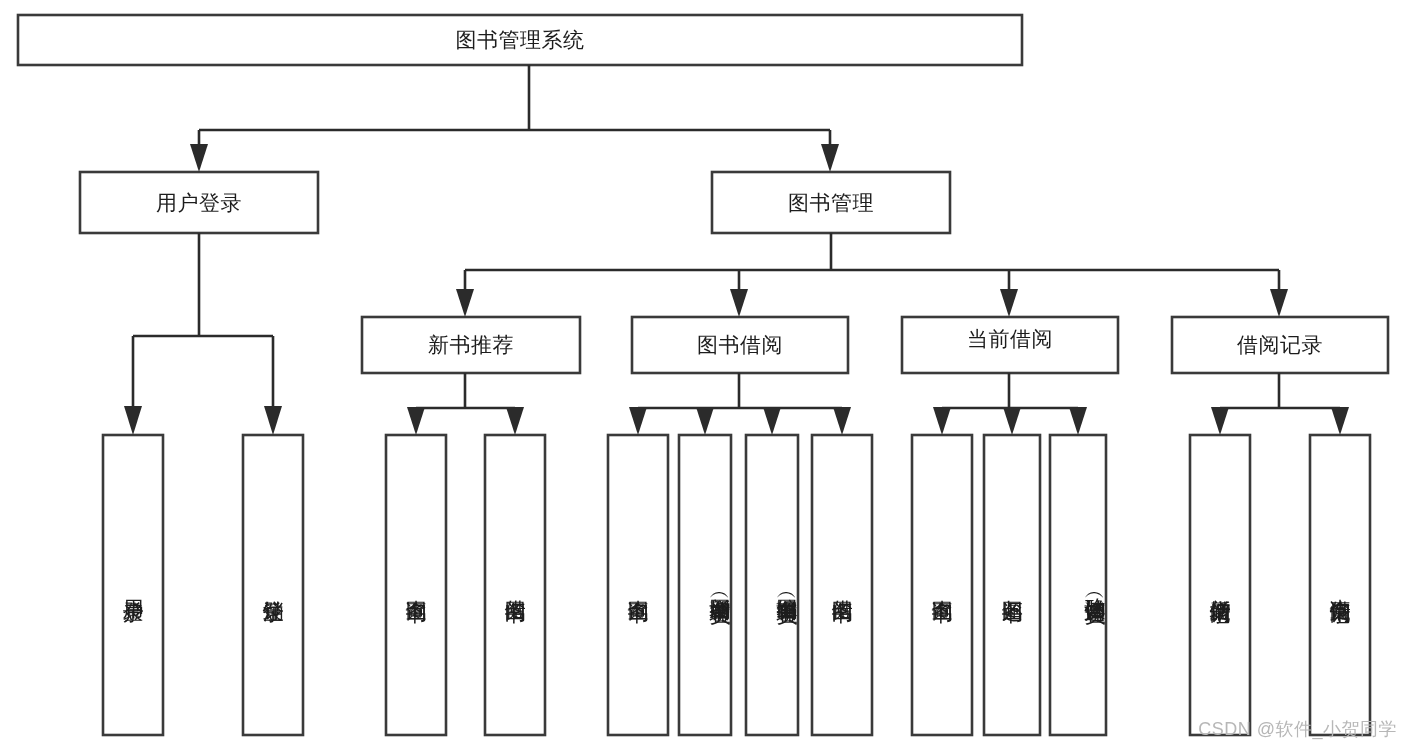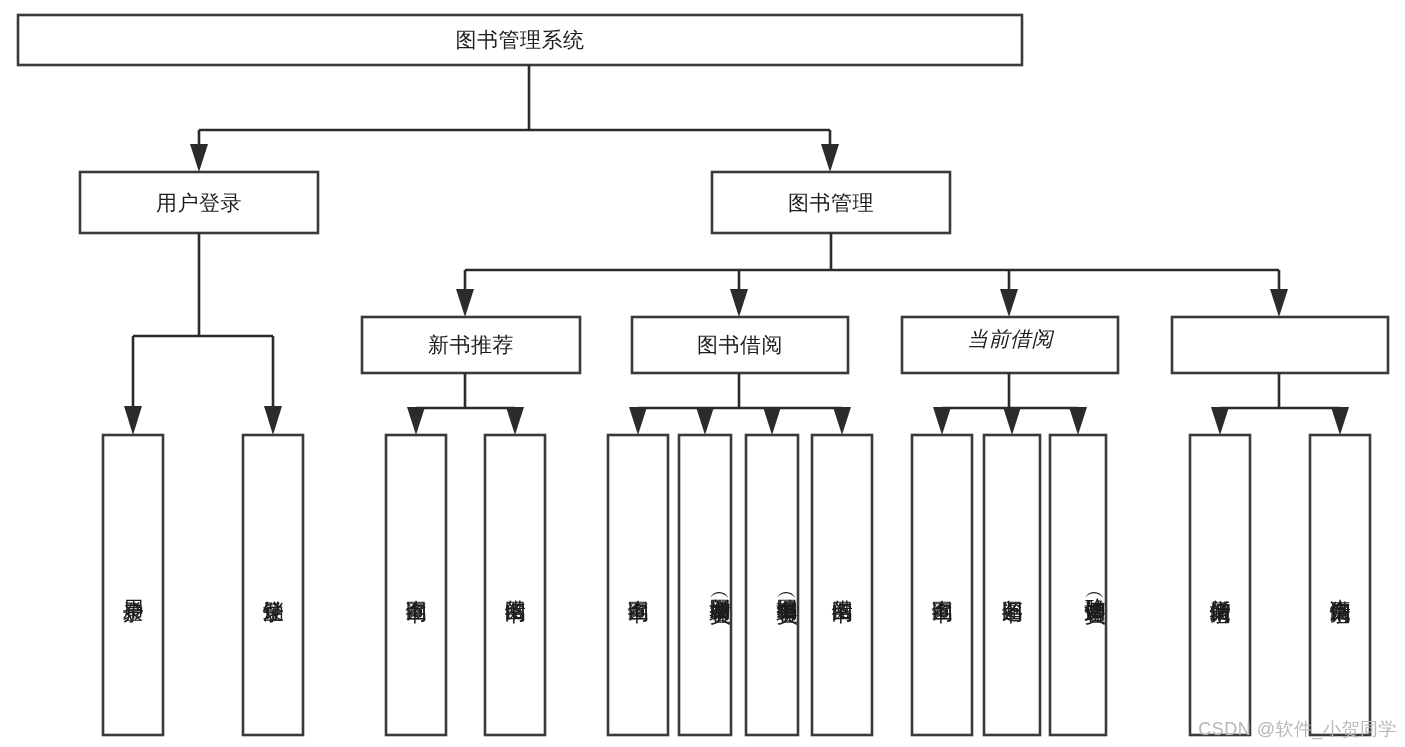--- a/index.html
+++ b/index.html
@@ -182,21 +182,22 @@
     </g>
   </svg>
 
   <div class="node-label-h" style="left:18px; top:15px; width:1004px; height:50px;">图书管理系统</div>
 
   <div class="node-label-h" style="left:80px; top:172px; width:238px; height:61px;">用户登录</div>
   <div class="node-label-h" style="left:712px; top:172px; width:238px; height:61px;border-radius:25px;">图书管理</div>
 
   <div class="node-label-h" style="left:362px; top:317px; width:218px; height:56px;">新书推荐</div>
   <div class="node-label-h" style="left:632px; top:317px; width:216px; height:56px;text-align:center;">图书借阅</div>
-  <div class="node-label-h" style="left:902px; top:317px; width:216px; height:44px;font-style:italic;">当前借阅</div>
+  <div class="node-label-h" style="left:902px; top:317px; width:216px; height:44px;">当前借阅</div>
+  <div class="node-label-h" style="left:1172px; top:317px; width:216px; height:56px;">借阅记录</div>
 
   <div class="node-label-v" style="left:103px; top:435px; width:60px; height:300px;">用户登录</div>
   <div class="node-label-v" style="left:243px; top:435px; width:60px; height:300px;">注销登录</div>
 
   <div class="node-label-v" style="left:386px; top:435px; width:60px; height:300px;">查询图书</div>
   <div class="node-label-v" style="left:485px; top:435px; width:60px; height:300px;">借阅图书</div>
 
   <div class="node-label-v" style="left:608px; top:435px; width:60px; height:300px;">查询图书</div>
   <div class="node-label-v" style="left:679px; top:438px; width:52px; height:294px; align-items:flex-start;">新增图书（管理员）</div>
   <div class="node-label-v" style="left:746px; top:438px; width:52px; height:294px; align-items:flex-start;">编辑图书（管理员）</div>

